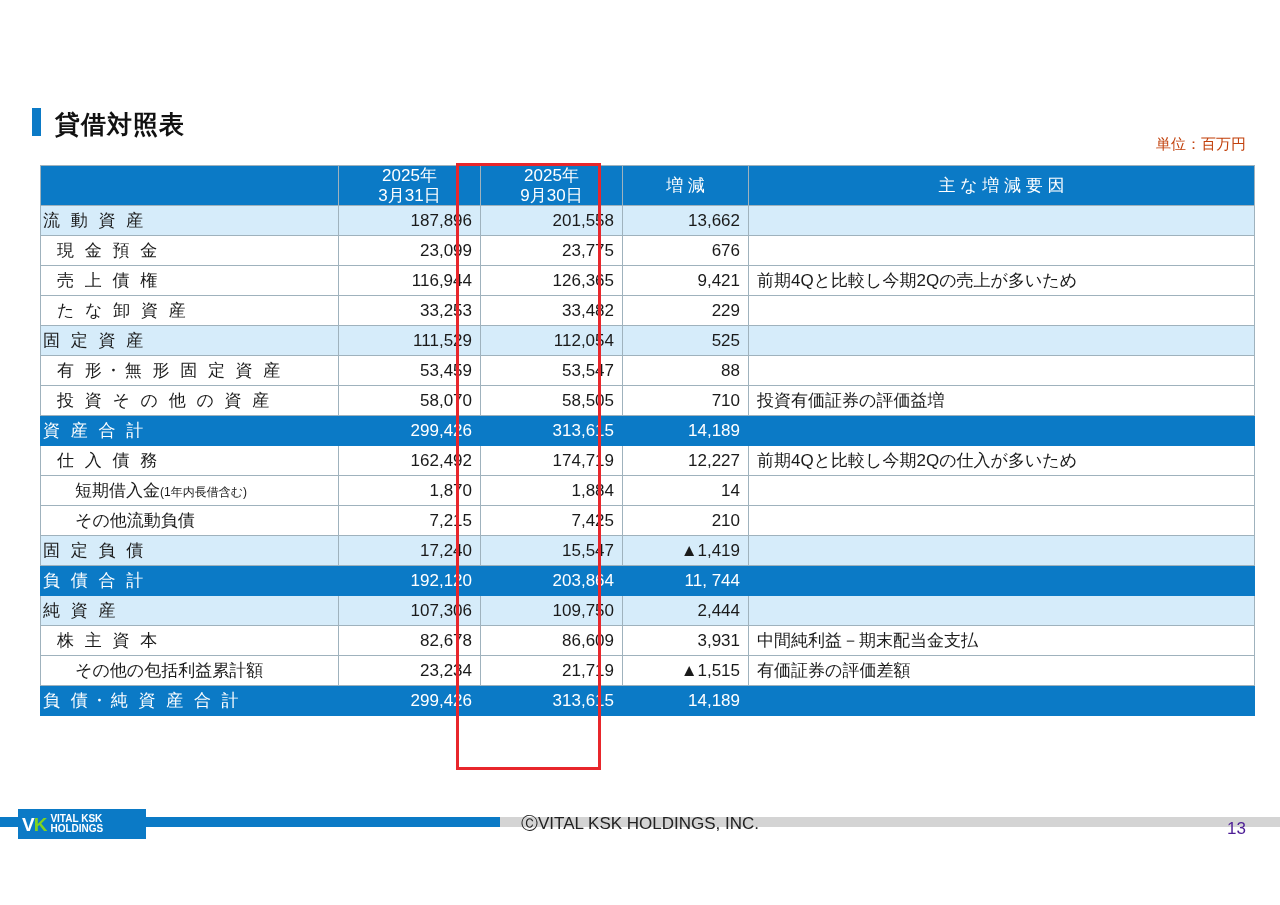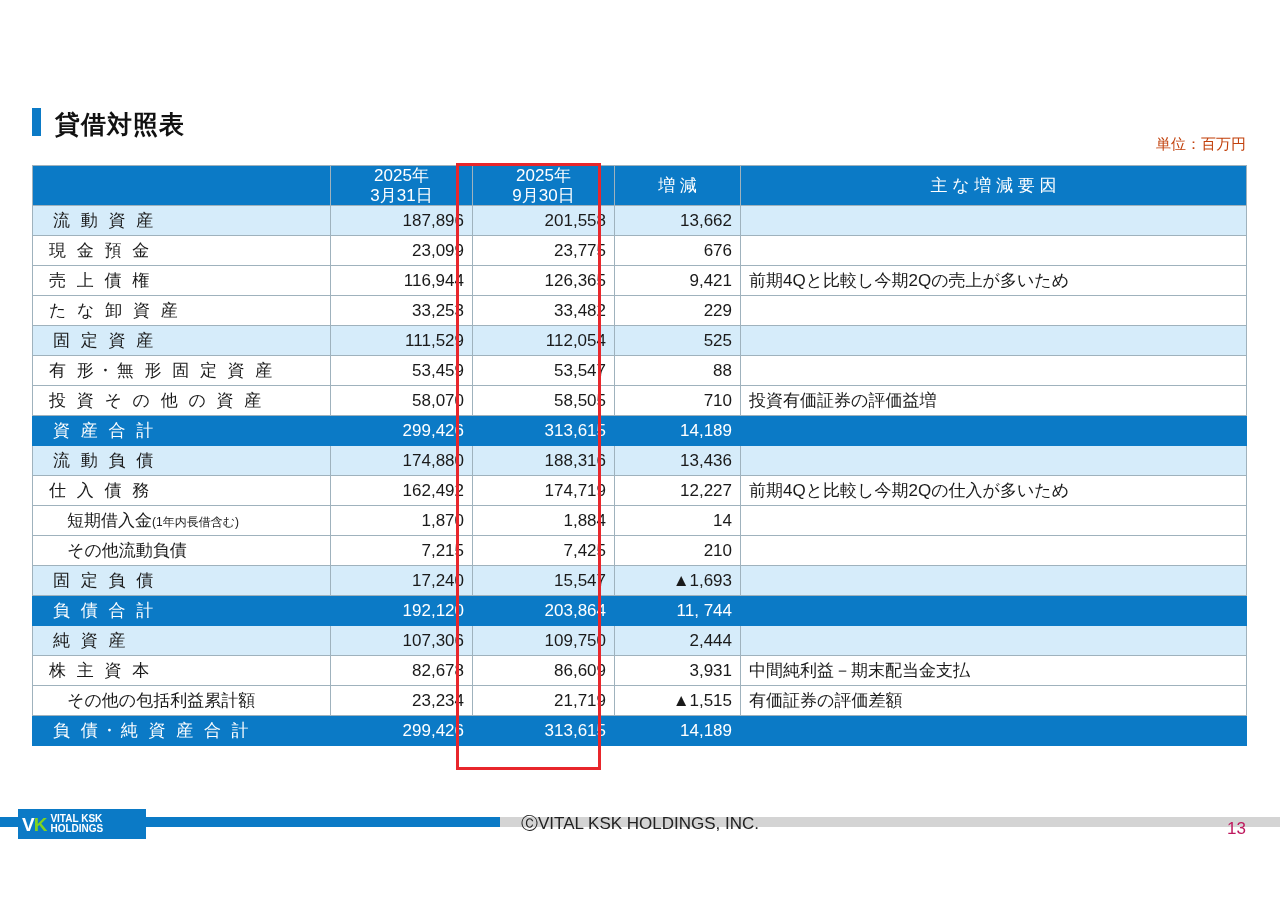--- a/index.html
+++ b/index.html
@@ -56,20 +56,21 @@
   .table-wrap {
     position: absolute;
     left: 32px;
     top: 165px;
     width: 1214px;
   }
   table.bs {
     border-collapse: collapse;
     width: 1214px;
     table-layout: fixed;
+    margin-left: 8px;
   }
   table.bs col.c-label { width: 298px; }
   table.bs col.c-v1 { width: 142px; }
   table.bs col.c-v2 { width: 142px; }
   table.bs col.c-diff { width: 126px; }
   table.bs col.c-note { width: 506px; }
 
   table.bs th, table.bs td {
     border: 1px solid #9fb2bd;
     height: 30px;
@@ -98,21 +99,21 @@
     font-variant-numeric: tabular-nums;
     white-space: nowrap;
   }
   td.note {
     text-align: left;
     font-size: 15px;
     white-space: nowrap;
   }
 
   
-  tr.lvl1 td.label { padding-left: 20px; letter-spacing: 3px; }
+  tr.lvl1 td.label { padding-left: 2px; letter-spacing: 3px; }
   tr.lvl2 td.label { padding-left: 16px; letter-spacing: 3px; }
   tr.lvl2-tight td.label { padding-left: 34px; letter-spacing: 0px; }
 
   tr.light td { background: #d6ecfa; }
   tr.plain td { background: #ffffff; }
   tr.total td {
     background: #0b7ac6;
     color: #ffffff;
     border-color: #0b7ac6;
   }
@@ -187,21 +188,21 @@
     width: 1280px;
     text-align: center;
     font-size: 17px;
     color: #222;
   }
   .page-no {
     position: absolute;
     right: 34px;
     bottom: 66px;
     font-size: 17px;
-    color: #be185d;
+    color: #4c1d95;
   }
 </style>
 </head>
 <body>
 
 <div class="slide">
 
   <div class="title-row">
     <div class="title-bar"></div>
     <div class="title-text">貸借対照表</div>
@@ -289,27 +290,20 @@
             <td class="num">710</td>
             <td class="note">投資有価証券の評価益増</td>
           </tr>
           <tr class="total lvl1">
             <td class="label">資 産 合 計</td>
             <td class="num">299,426</td>
             <td class="num">313,615</td>
             <td class="num">14,189</td>
             <td class="note"></td>
           </tr>
-          <tr class="light lvl1">
-            <td class="label">流 動 負 債</td>
-            <td class="num">174,880</td>
-            <td class="num">188,316</td>
-            <td class="num">13,436</td>
-            <td class="note"></td>
-          </tr>
           <tr class="plain lvl2">
             <td class="label">仕 入 債 務</td>
             <td class="num">162,492</td>
             <td class="num">174,719</td>
             <td class="num">12,227</td>
             <td class="note">前期4Qと比較し今期2Qの仕入が多いため</td>
           </tr>
           <tr class="plain lvl2-tight">
             <td class="label">短期借入金<span class="small-note">(1年内長借含む)</span></td>
             <td class="num">1,870</td>
@@ -321,21 +315,21 @@
             <td class="label">その他流動負債</td>
             <td class="num">7,215</td>
             <td class="num">7,425</td>
             <td class="num">210</td>
             <td class="note"></td>
           </tr>
           <tr class="light lvl1">
             <td class="label">固 定 負 債</td>
             <td class="num">17,240</td>
             <td class="num">15,547</td>
-            <td class="num">▲1,693</td>
+            <td class="num">▲1,419</td>
             <td class="note"></td>
           </tr>
           <tr class="total lvl1">
             <td class="label">負 債 合 計</td>
             <td class="num">192,120</td>
             <td class="num">203,864</td>
             <td class="num">11, 744</td>
             <td class="note"></td>
           </tr>
           <tr class="light lvl1">

